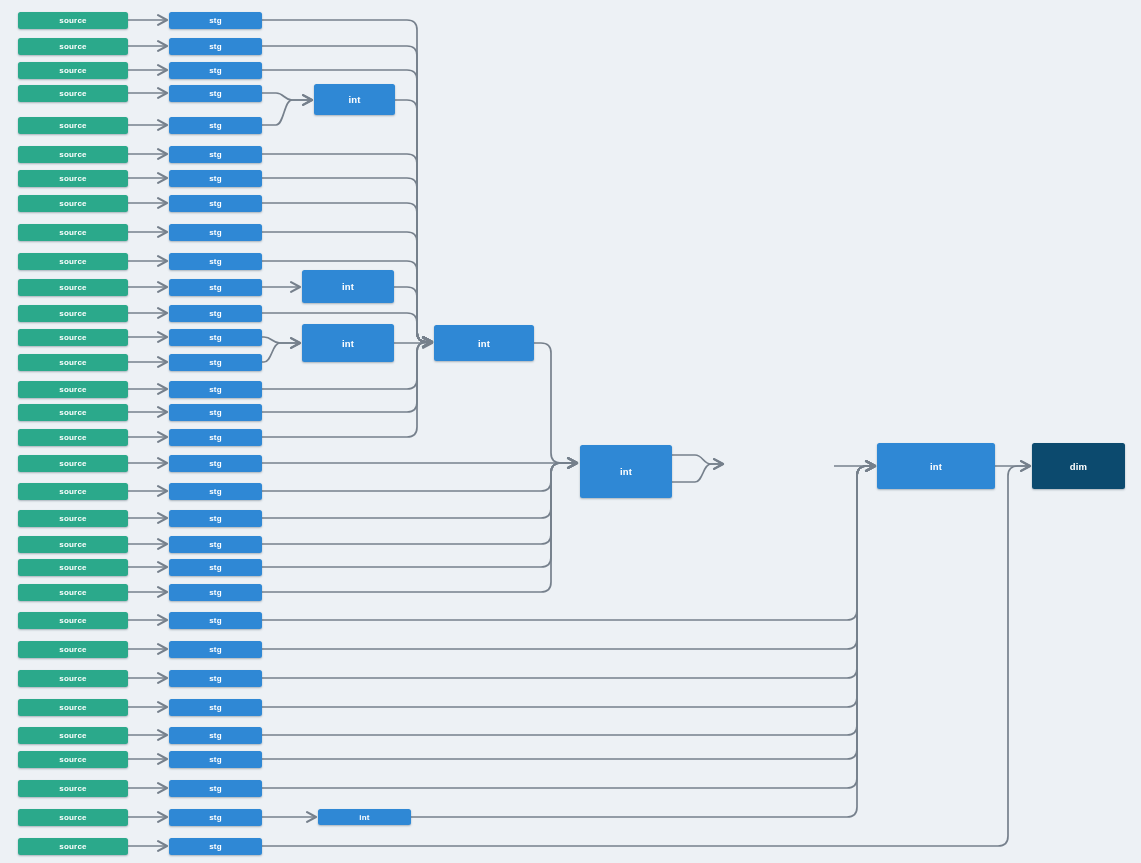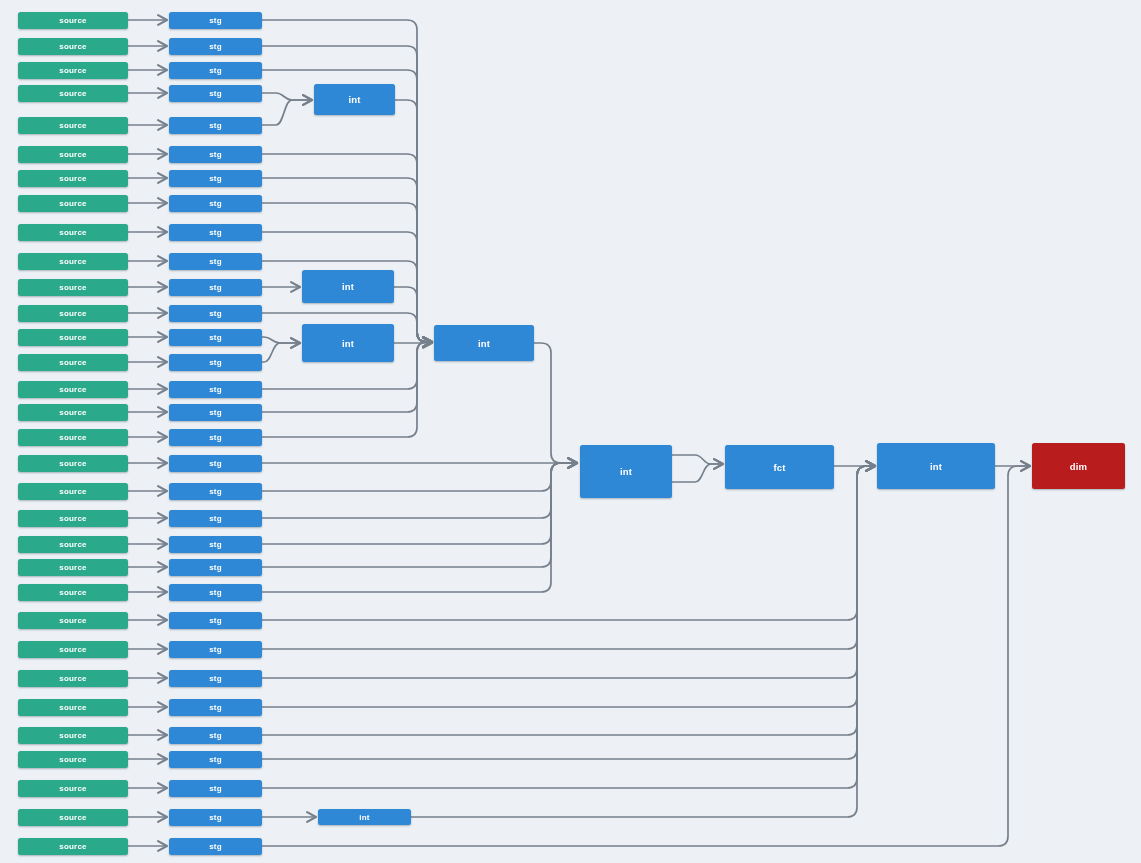--- a/index.html
+++ b/index.html
@@ -163,18 +163,17 @@
       <div class="node" style="left: 169px; top: 779.5px; width: 93px; height: 17px; background: rgb(47, 136, 213); color: rgb(255, 255, 255); font-size: 8px;">stg</div>
       <div class="node" style="left: 18px; top: 808.5px; width: 110px; height: 17px; background: rgb(43, 169, 139); color: rgb(255, 255, 255); font-size: 8px;">source</div>
       <div class="node" style="left: 169px; top: 808.5px; width: 93px; height: 17px; background: rgb(47, 136, 213); color: rgb(255, 255, 255); font-size: 8px;">stg</div>
       <div class="node" style="left: 18px; top: 837.5px; width: 110px; height: 17px; background: rgb(43, 169, 139); color: rgb(255, 255, 255); font-size: 8px;">source</div>
       <div class="node" style="left: 169px; top: 837.5px; width: 93px; height: 17px; background: rgb(47, 136, 213); color: rgb(255, 255, 255); font-size: 8px;">stg</div>
       <div class="node" style="left: 314px; top: 84px; width: 81px; height: 31px; background: rgb(47, 136, 213); color: rgb(255, 255, 255); font-size: 9.5px;">int</div>
       <div class="node" style="left: 302px; top: 270px; width: 92px; height: 33px; background: rgb(47, 136, 213); color: rgb(255, 255, 255); font-size: 9.5px;">int</div>
       <div class="node" style="left: 302px; top: 324px; width: 92px; height: 38px; background: rgb(47, 136, 213); color: rgb(255, 255, 255); font-size: 9.5px;">int</div>
       <div class="node" style="left: 434px; top: 325px; width: 100px; height: 36px; background: rgb(47, 136, 213); color: rgb(255, 255, 255); font-size: 9.5px;">int</div>
       <div class="node" style="left: 580px; top: 445px; width: 92px; height: 53px; background: rgb(47, 136, 213); color: rgb(255, 255, 255); font-size: 9.5px;">int</div>
-      <div class="node" style="left: 725px; top: 445px; width: 109px; height: 44px; background: rgb(47, 136, 213); color: rgb(255, 255, 255); font-size: 9.5px;">fct</div>
       <div class="node" style="left: 877px; top: 443px; width: 118px; height: 46px; background: rgb(47, 136, 213); color: rgb(255, 255, 255); font-size: 9.5px;">int</div>
-      <div class="node" style="left: 1032px; top: 443px; width: 93px; height: 46px; background: #b91c1c; color: rgb(255, 255, 255); font-size: 9.5px;">dim</div>
+      <div class="node" style="left: 1032px; top: 443px; width: 93px; height: 46px; background: #0c4a6e; color: rgb(255, 255, 255); font-size: 9.5px;">dim</div>
       <div class="node" style="left: 318px; top: 809px; width: 93px; height: 16px; background: rgb(47, 136, 213); color: rgb(255, 255, 255); font-size: 8px;">int</div>
     </div>
 </div>
 
 </body></html>

